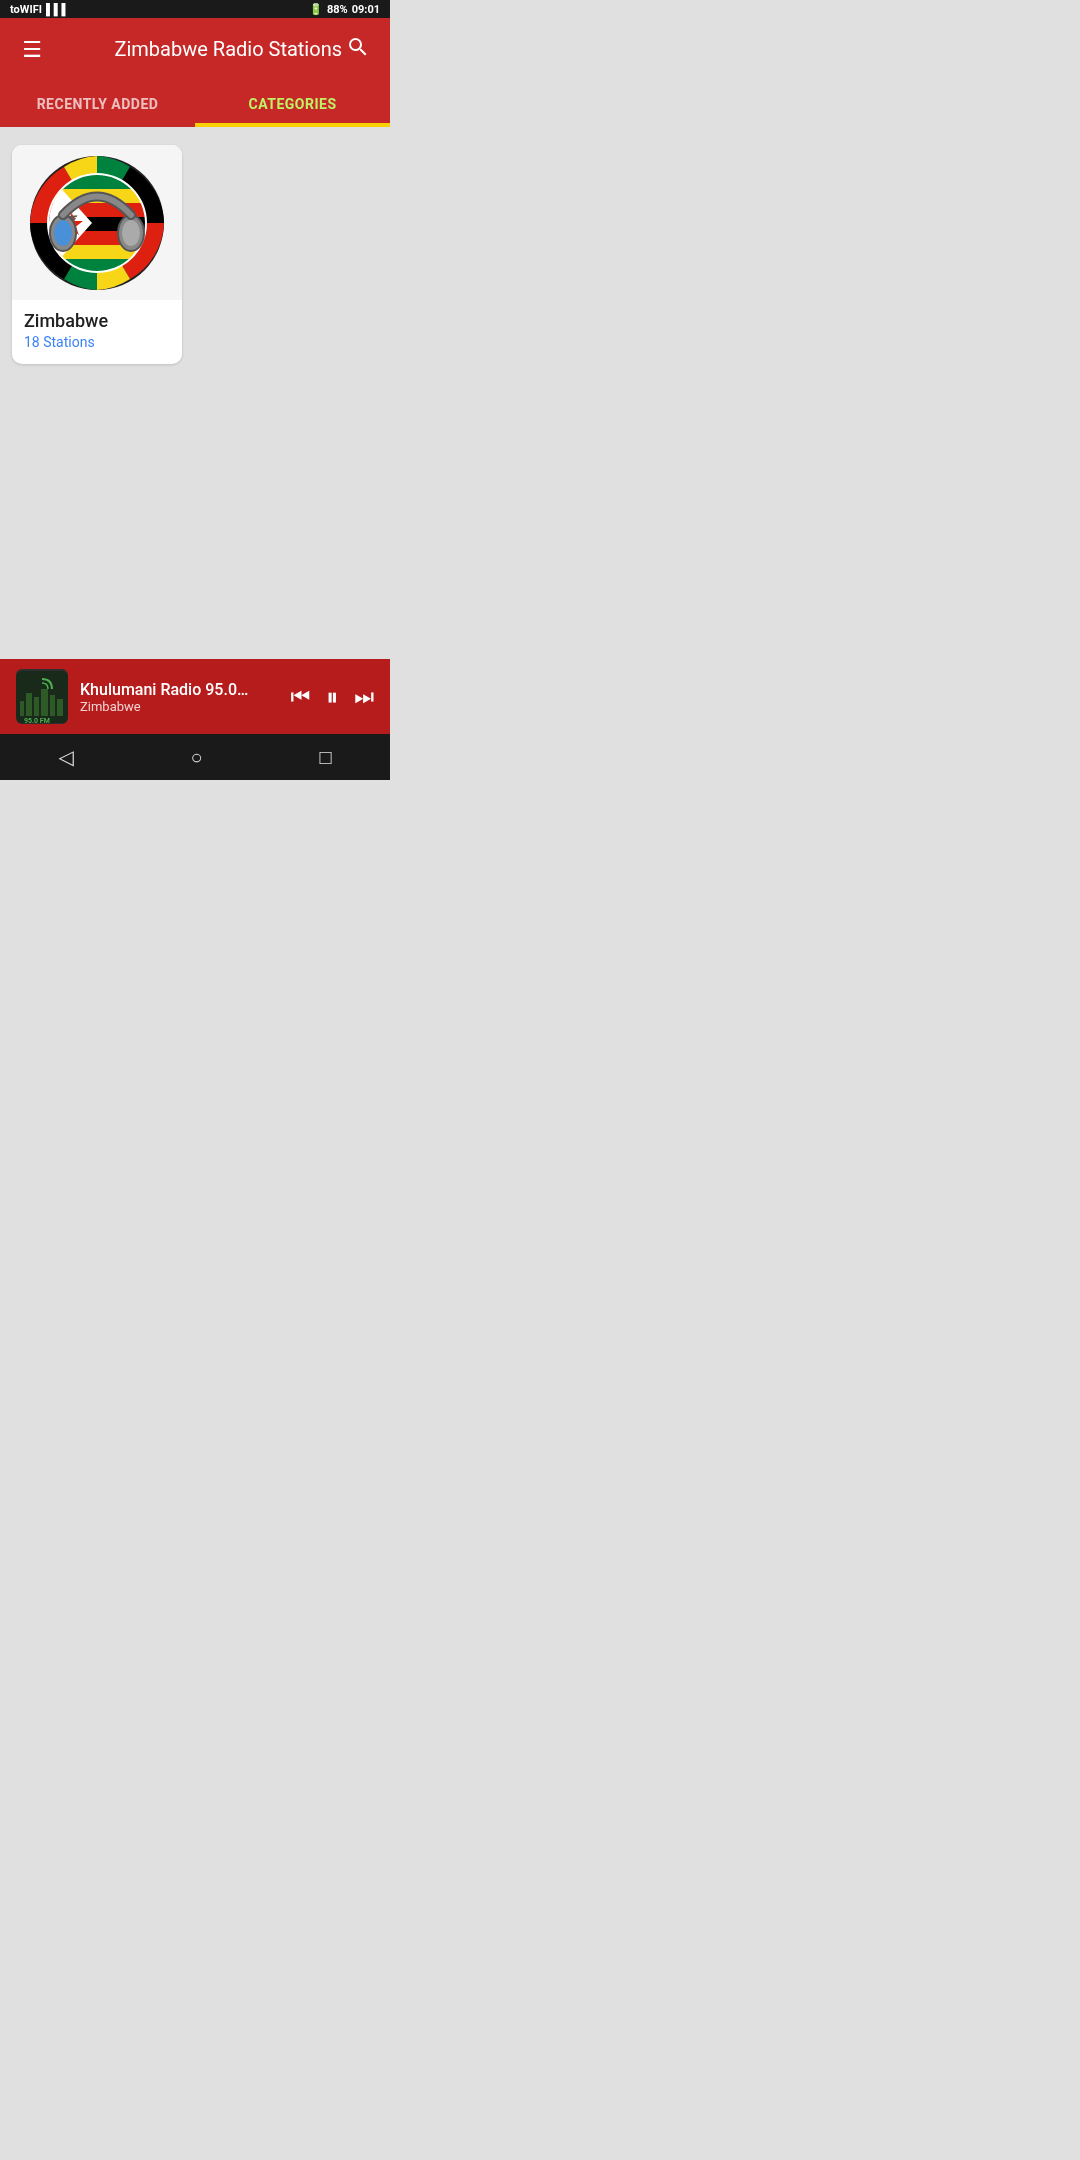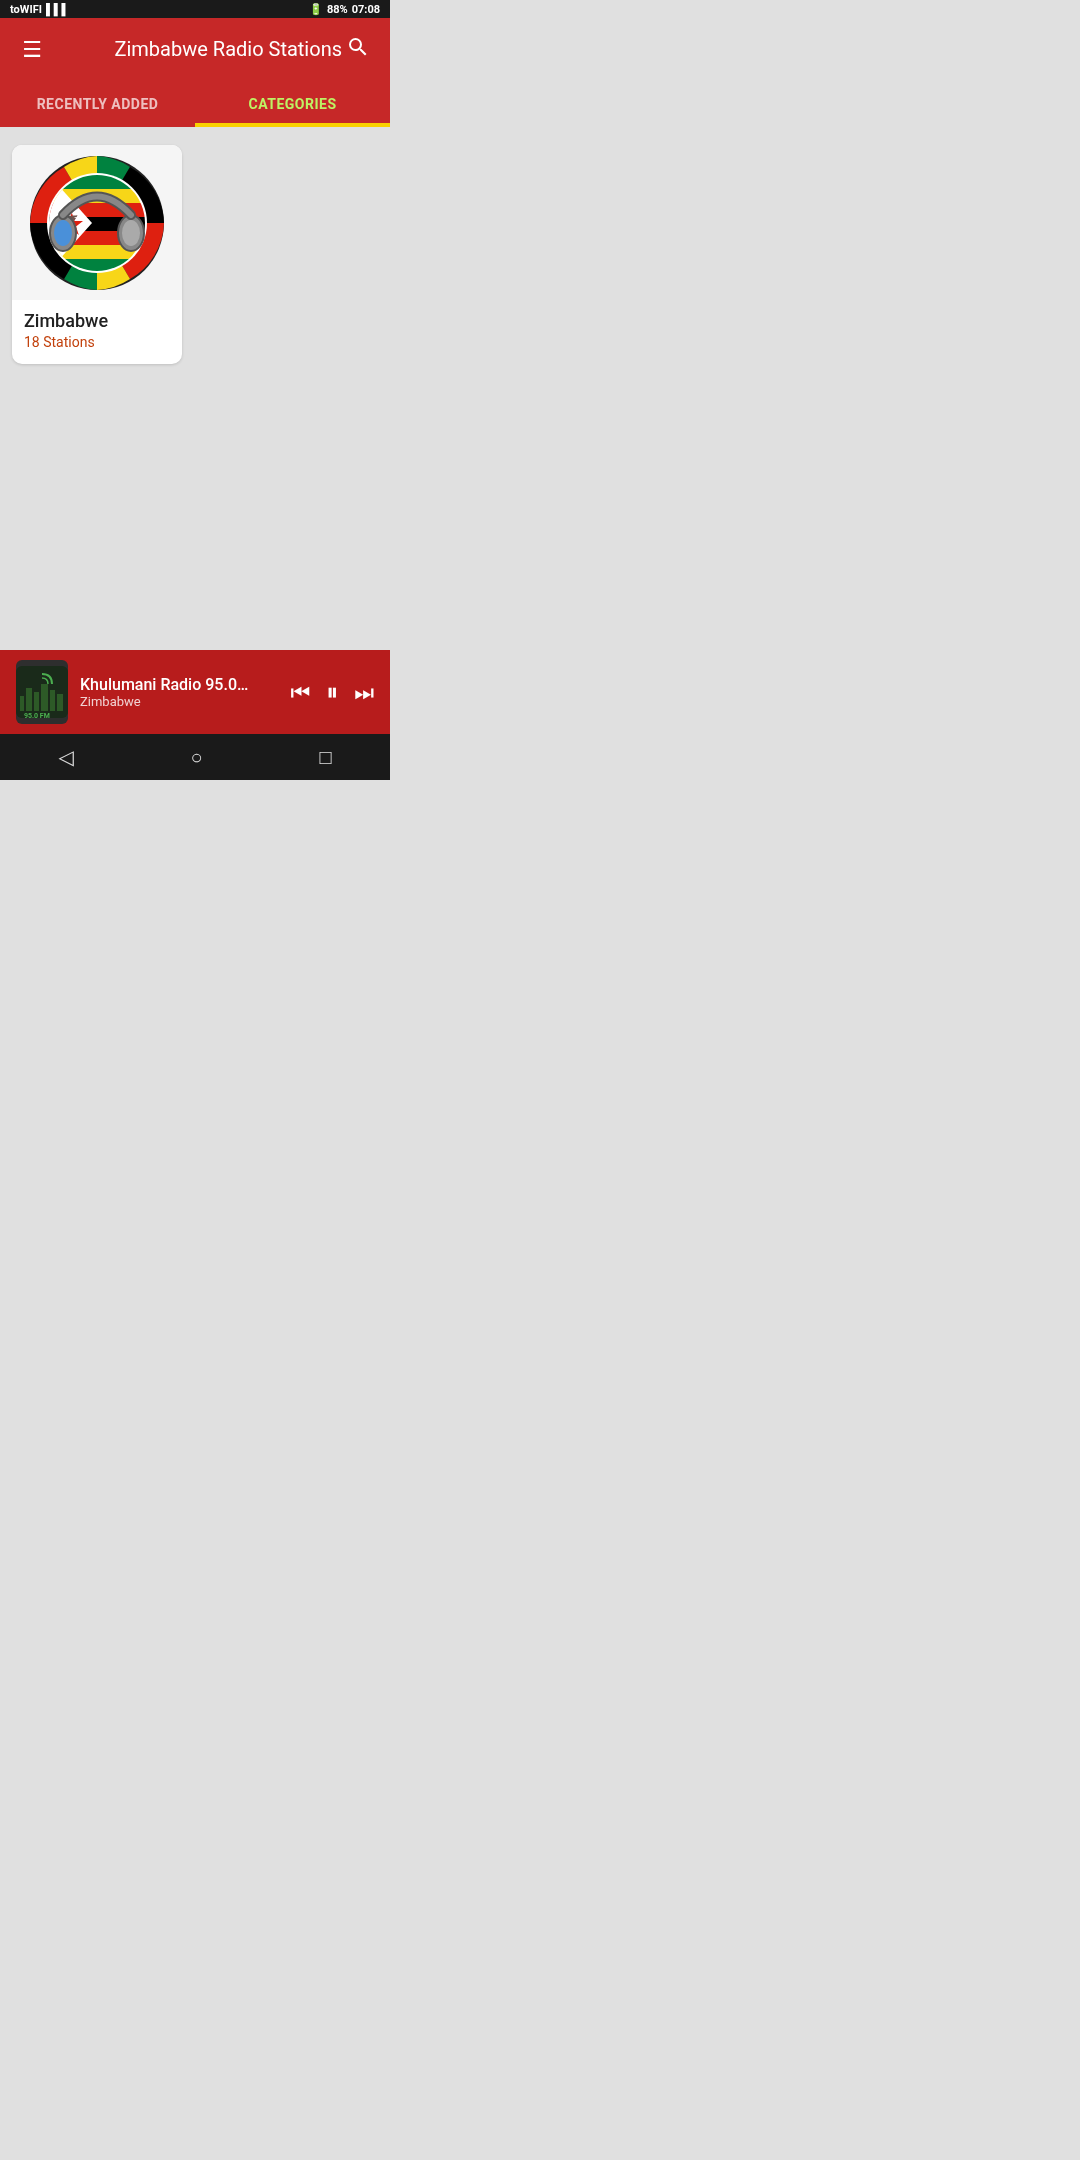--- a/index.html
+++ b/index.html
@@ -118,41 +118,41 @@
       padding: 10px 12px 14px;
     }
     .card-title {
       font-size: 18px;
       font-weight: 500;
       color: #212121;
       margin-bottom: 3px;
     }
     .card-subtitle {
       font-size: 14px;
-      color: #c2410c;
+      color: #3b82f6;
     }
 
     
     .zim-logo {
       width: 140px;
       height: 140px;
     }
 
     
     .now-playing {
       background: #b71c1c;
       padding: 10px 16px;
       display: flex;
       align-items: center;
       gap: 12px;
       min-height: 72px;
     }
     .now-playing-thumb {
       width: 52px;
-      height: 64px;
+      height: 55px;
       border-radius: 6px;
       background: #2e2e2e;
       flex-shrink: 0;
       overflow: hidden;
       display: flex;
       align-items: center;
       justify-content: center;
       font-size: 10px;
       color: #aaa;
     }
@@ -205,21 +205,21 @@
 <body>
 
 <div class="status-bar">
   <div class="status-left">
     <span>toWIFI</span>
     <span>▌▌▌</span>
   </div>
   <div class="status-right">
     <span>🔋</span>
     <span>88%</span>
-    <span>07:08</span>
+    <span>09:01</span>
   </div>
 </div>
 
 <div class="header">
   <div class="header-icon">☰</div>
   <div class="header-title">Zimbabwe Radio Stations</div>
   <div class="header-icon">
     <svg width="24" height="24" viewBox="0 0 24 24" fill="white">
       <path d="M15.5 14h-.79l-.28-.27A6.471 6.471 0 0 0 16 9.5 6.5 6.5 0 1 0 9.5 16c1.61 0 3.09-.59 4.23-1.57l.27.28v.79l5 4.99L20.49 19l-4.99-5zm-6 0C7.01 14 5 11.99 5 9.5S7.01 5 9.5 5 14 7.01 14 9.5 11.99 14 9.5 14z"></path>
     </svg>

